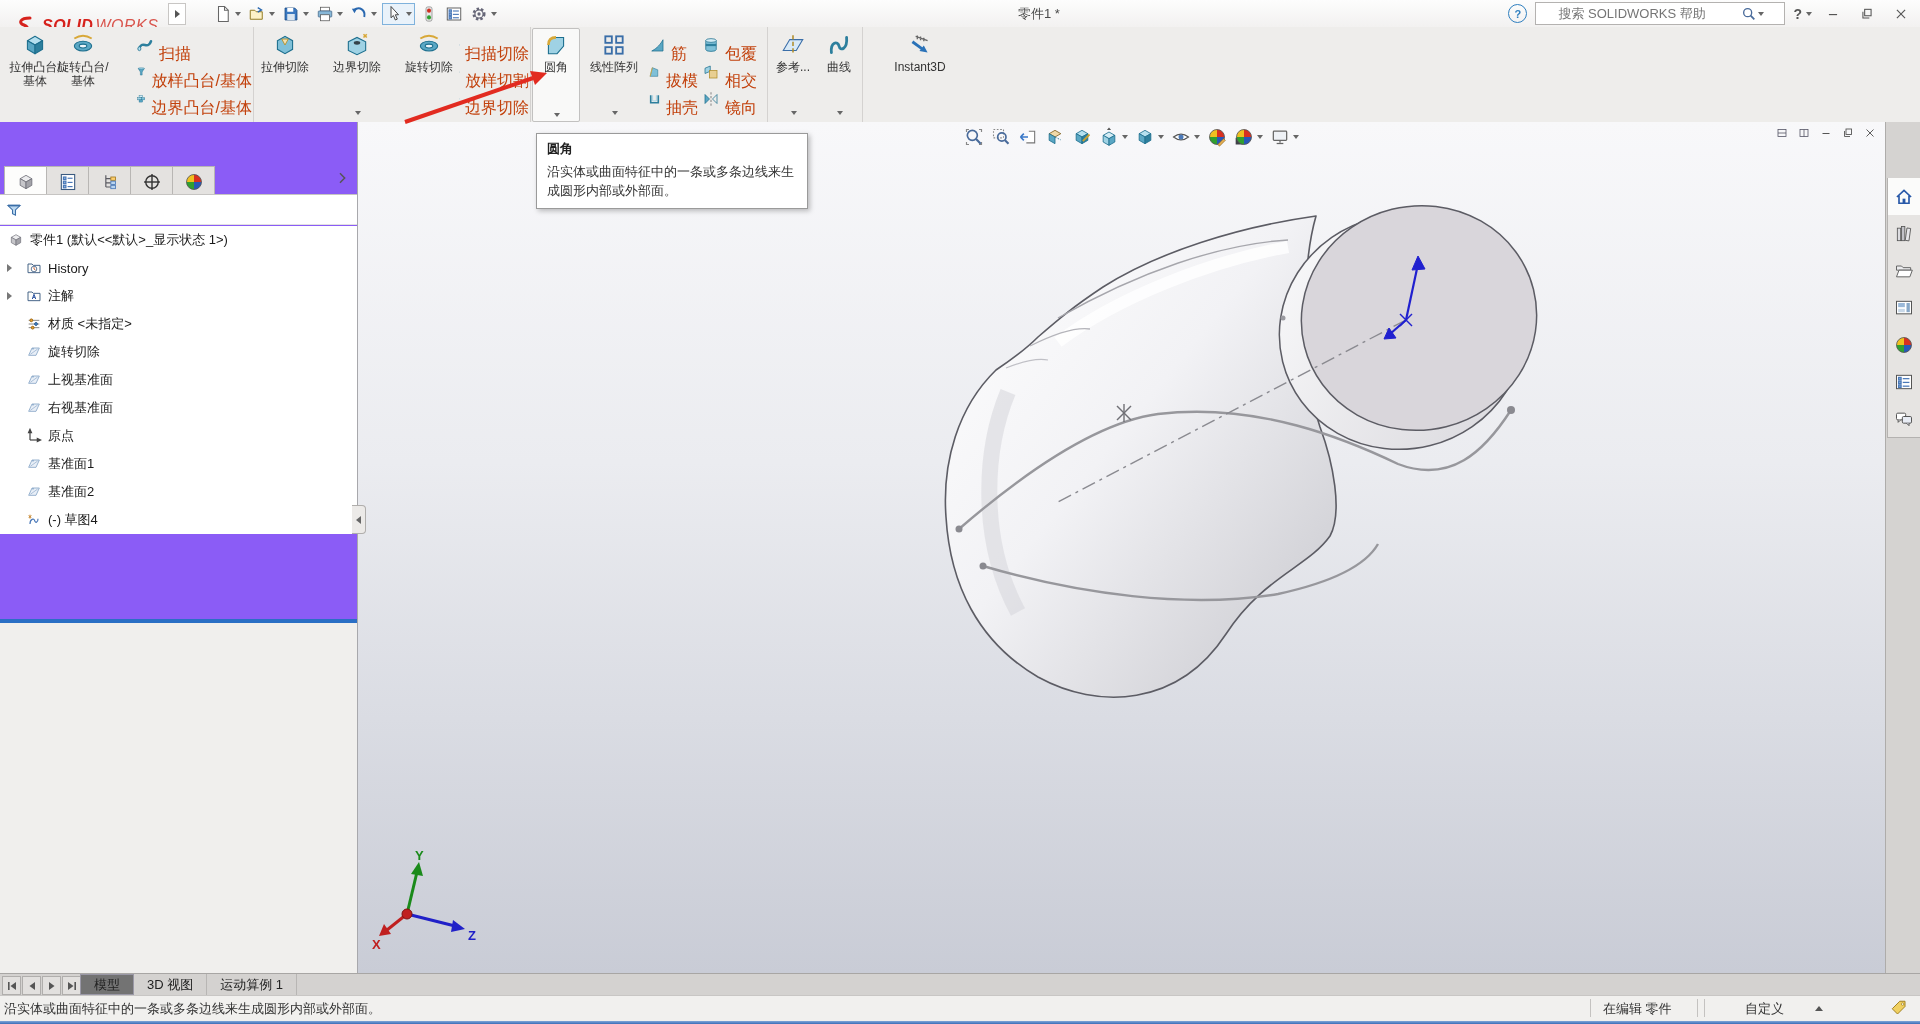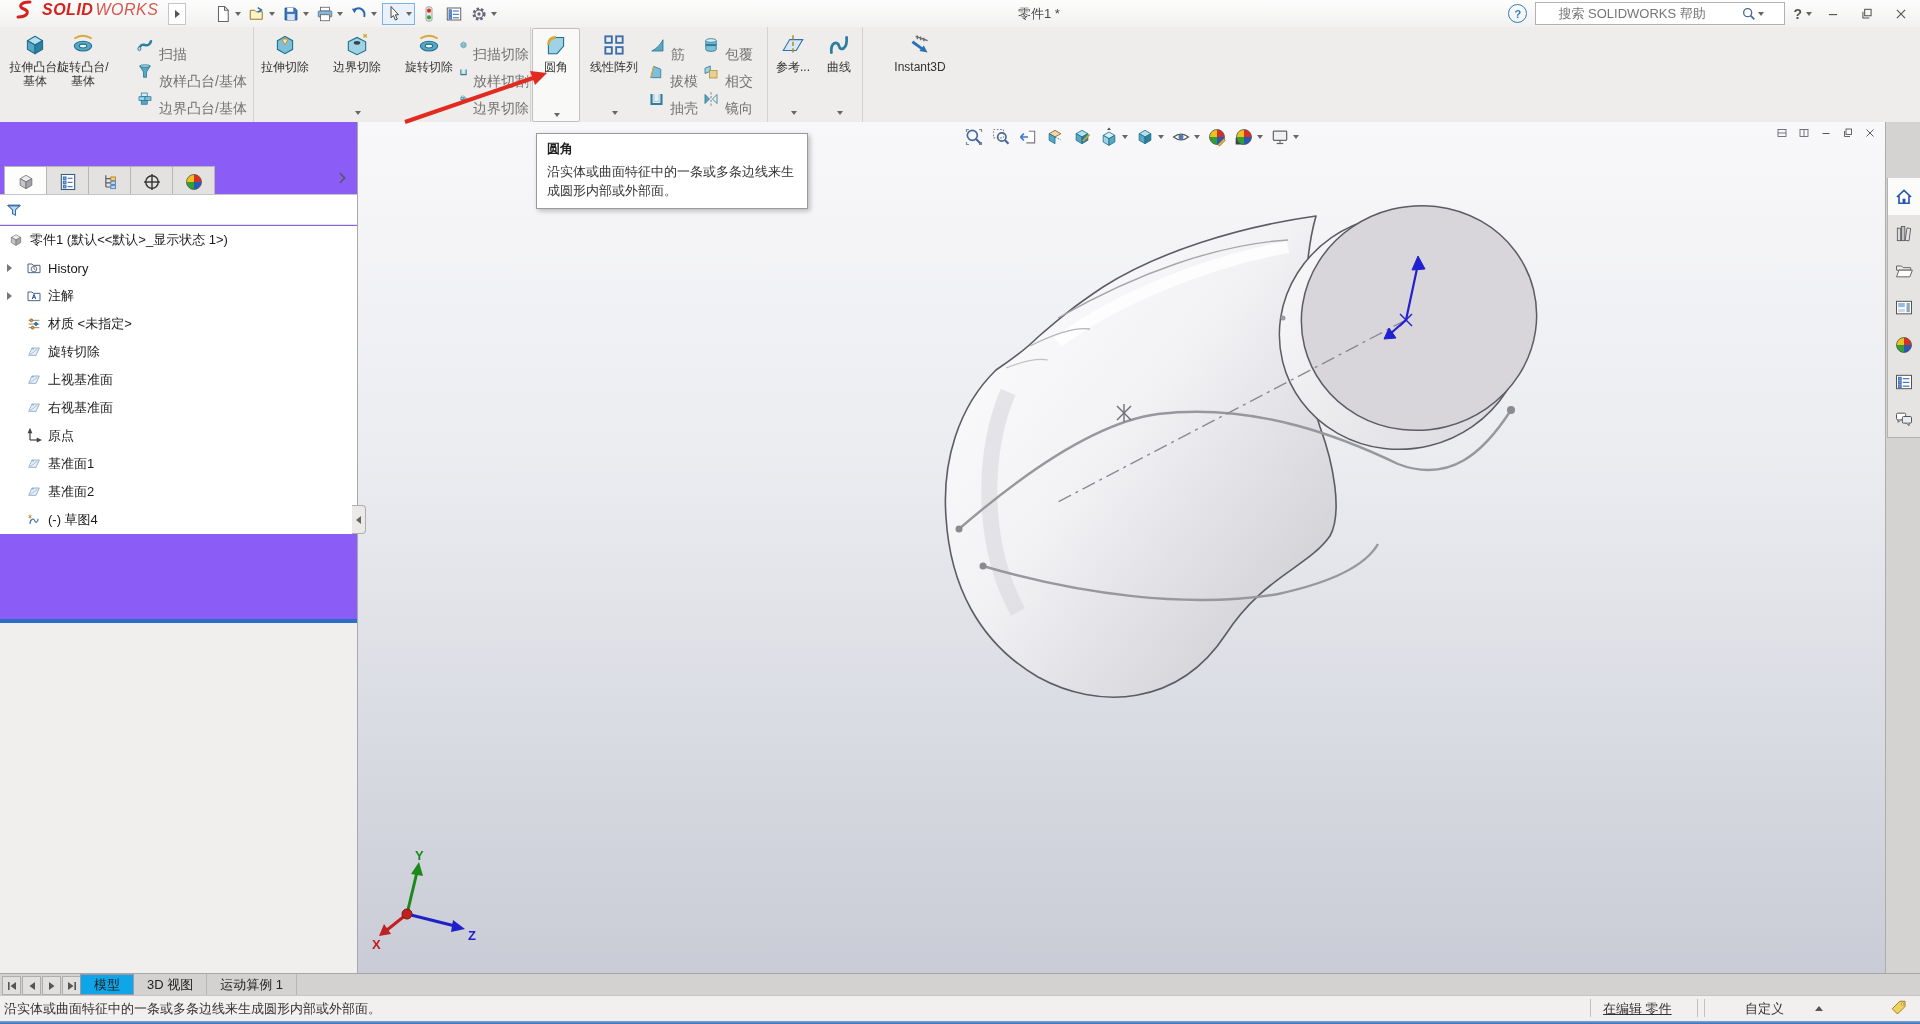--- a/index.html
+++ b/index.html
@@ -8,21 +8,21 @@
        -webkit-font-smoothing:antialiased;}
   .abs{position:absolute;}
   svg{display:block;}
   .i12{width:12px;height:12px}.i14{width:14px;height:14px}.i16{width:16px;height:16px}
   .i18{width:18px;height:18px}.i20{width:20px;height:20px}
   .i26{width:26px;height:26px}
 
   
   .titlebar{position:absolute;left:0;top:0;width:1920px;height:27px;
     background:linear-gradient(#fdfdfd,#f2f1f0);border-bottom:1px solid #d8d6d4;}
-  .brand{position:absolute;left:10px;top:0;display:flex;align-items:center;gap:2px;}
+  .brand{position:absolute;left:10px;top:16px;display:flex;align-items:center;gap:2px;}
   .brand-bold{font-size:16px;font-weight:bold;color:#d6221c;letter-spacing:.5px;font-style:italic;}
   .brand-light{font-size:16px;font-weight:400;color:#d9554d;letter-spacing:.5px;font-style:italic;}
   .expander{position:absolute;left:168px;top:3px;width:16px;height:20px;background:#fff;
     border:1px solid #c8c6c4;display:flex;align-items:center;justify-content:center;}
   .tri-r{width:0;height:0;border-left:5px solid #555;border-top:4px solid transparent;border-bottom:4px solid transparent;}
   .qbar{position:absolute;left:212px;top:2px;display:flex;align-items:center;gap:3px;height:23px;}
   .qbtn{display:flex;align-items:center;gap:2px;padding:1px 2px;}
   .caret{width:0;height:0;border-top:4px solid #666;border-left:3.5px solid transparent;border-right:3.5px solid transparent;margin-left:1px;}
   .cursor-box{border:1px solid #7fb2dc;background:#e9f2fa;display:flex;align-items:center;padding:1px 2px;}
   .doc-title{position:absolute;left:1018px;top:5px;font-size:13px;color:#4a4a4a;}
@@ -37,21 +37,21 @@
 
   
   .ribbon{position:absolute;left:0;top:27px;width:1920px;height:95px;background:#eeedeb;border-bottom:1px solid #c9c7c5;}
   .rgroup{position:absolute;top:0;height:95px;border-right:1px solid #d4d2d0;}
   .bigbtn{position:absolute;top:2px;height:90px;display:flex;flex-direction:column;align-items:center;}
   .bigbtn .ric{margin-top:3px;}
   .biglabel{font-size:12px;line-height:13.5px;text-align:center;color:#333;margin-top:3px;}
   .bigcaret{margin-top:auto;margin-bottom:4px;}
   .stack{position:absolute;top:4px;display:flex;flex-direction:column;}
   .srow{height:27px;display:flex;align-items:center;gap:5px;}
-  .slabel{font-size:14px;color:#737373;white-space:nowrap;margin-top:20px;}
+  .slabel{font-size:16px;color:#c2410c;white-space:nowrap;margin-top:20px;}
   .fillet-active{background:#f9f9f8;border:1px solid #c2c1c0;border-radius:2px;}
 
   
   .tabrow{position:absolute;left:0;top:122px;width:660px;height:30px;background:#d9d7d5;}
   .ctab{display:inline-block;height:29px;line-height:29px;padding:0 13px;font-size:13px;color:#222;
     border-right:1px solid #c4c2c0;vertical-align:top;}
   .ctab.active{background:#f5f4f2;border:1px solid #b2b0ae;border-bottom:none;border-right:1px solid #b2b0ae;}
 
   
   .viewport{position:absolute;left:357px;top:122px;width:1528px;height:851px;
@@ -99,25 +99,25 @@
   .tt-body{font-size:13px;color:#333;line-height:19px;}
 
   .red-arrow{position:absolute;left:395px;top:62px;z-index:50;}
 
   
   .dtabbar{position:absolute;left:0;top:973px;width:1920px;height:22px;background:#d4d2d0;border-top:1px solid #a8a6a4;box-sizing:border-box;}
   .navgrp{position:absolute;left:2px;top:2px;display:flex;gap:1px;}
   .navbtn{width:17px;height:17px;background:#e2e0de;border:1px solid #b0aeac;display:flex;align-items:center;justify-content:center;}
   .dtabs{position:absolute;left:80px;top:0;display:flex;height:21px;}
   .dtab{padding:0 13px;font-size:13px;color:#222;line-height:21px;border-right:1px solid #b8b6b4;}
-  .dtab.active{background:#0ea5e9;border:1px solid #9a98a6;line-height:19px;}
+  .dtab.active{background:#737373;border:1px solid #9a98a6;line-height:19px;}
   .statusbar{position:absolute;left:0;top:995px;width:1920px;height:27px;background:#f1f0ee;border-top:1px solid #c8c6c4;box-sizing:border-box;}
   .st-msg{position:absolute;left:4px;top:4px;font-size:13px;color:#333;}
   .st-sep{position:absolute;top:3px;width:1px;height:18px;background:#c4c2c0;}
-  .st-edit{position:absolute;left:1603px;top:4px;font-size:13px;color:#333;text-decoration:underline;}
+  .st-edit{position:absolute;left:1603px;top:4px;font-size:13px;color:#333;}
   .st-custom{position:absolute;left:1745px;top:4px;font-size:13px;color:#333;}
   .caret-up{width:0;height:0;border-bottom:5px solid #555;border-left:4px solid transparent;border-right:4px solid transparent;}
   .bottom-edge{position:absolute;left:0;top:1021px;width:1920px;height:3px;background:linear-gradient(#7fa6d8,#3a6db8);}
 </style>
 </head>
 <body>
 
 <svg width="0" height="0" style="position:absolute">
 <defs>
 <symbol id="sy-cube" viewBox="0 0 24 24">

